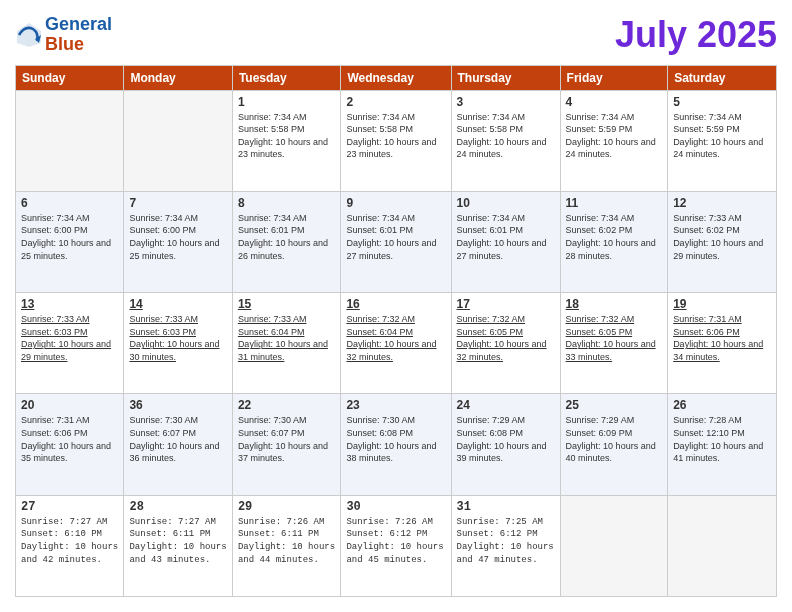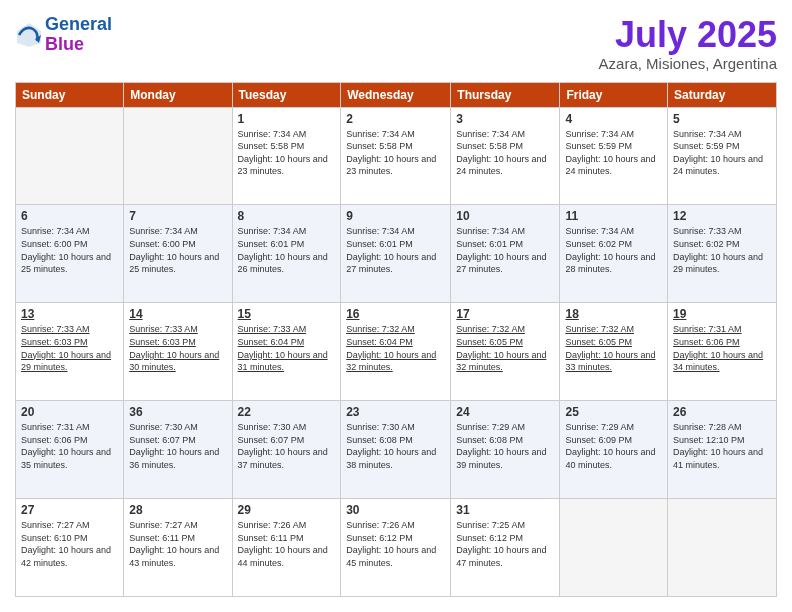--- a/index.html
+++ b/index.html
@@ -93,42 +93,41 @@
       color: #333;
       line-height: 1.4;
     }
     .calendar tr:nth-child(odd) td:not(.empty) {
       background: #fff;
     }
     .week-row-1 td:not(.empty) { background: #fff; }
     .week-row-2 td:not(.empty) { background: #f0f4fa; }
     .week-row-3 td:not(.empty) { background: #fff; text-decoration: underline; }
     .week-row-4 td:not(.empty) { background: #f0f4fa; margin-top: 12px; }
-    .week-row-5 td:not(.empty) { background: #fff; }
+    .week-row-5 td:not(.empty) { background: #fff; font-family: Liberation Mono, monospace; }
   </style>
 </head>
 <body>
 
 <div class="page">
   <div class="header">
     <div class="logo">
       <svg class="logo-icon" viewBox="0 0 28 28">
         <rect x="0" y="0" width="28" height="28" fill="none"></rect>
         <polygon points="14,2 26,10 26,22 14,26 2,22 2,10" fill="#1a5ca8" opacity="0.15"></polygon>
         <path d="M4 14 Q10 4 18 8 Q24 12 22 20" stroke="#1a5ca8" stroke-width="2.5" fill="none"></path>
         <polygon points="20,18 26,14 24,22" fill="#1a5ca8"></polygon>
       </svg>
       <div class="logo-text">
         <div><span>General</span></div>
-        <div><span style="color:#a21caf">Blue</span></div>
+        <div><span style="color:#c2410c">Blue</span></div>
       </div>
     </div>
     <div class="title-block">
       <div class="main-title">July 2025</div>
-      <div class="subtitle">Azara, Misiones, Argentina</div>
     </div>
   </div>
 
   <table class="calendar">
     <thead>
       <tr>
       <th>Sunday</th>
           <th>Monday</th>
           <th>Tuesday</th>
           <th>Wednesday</th>

